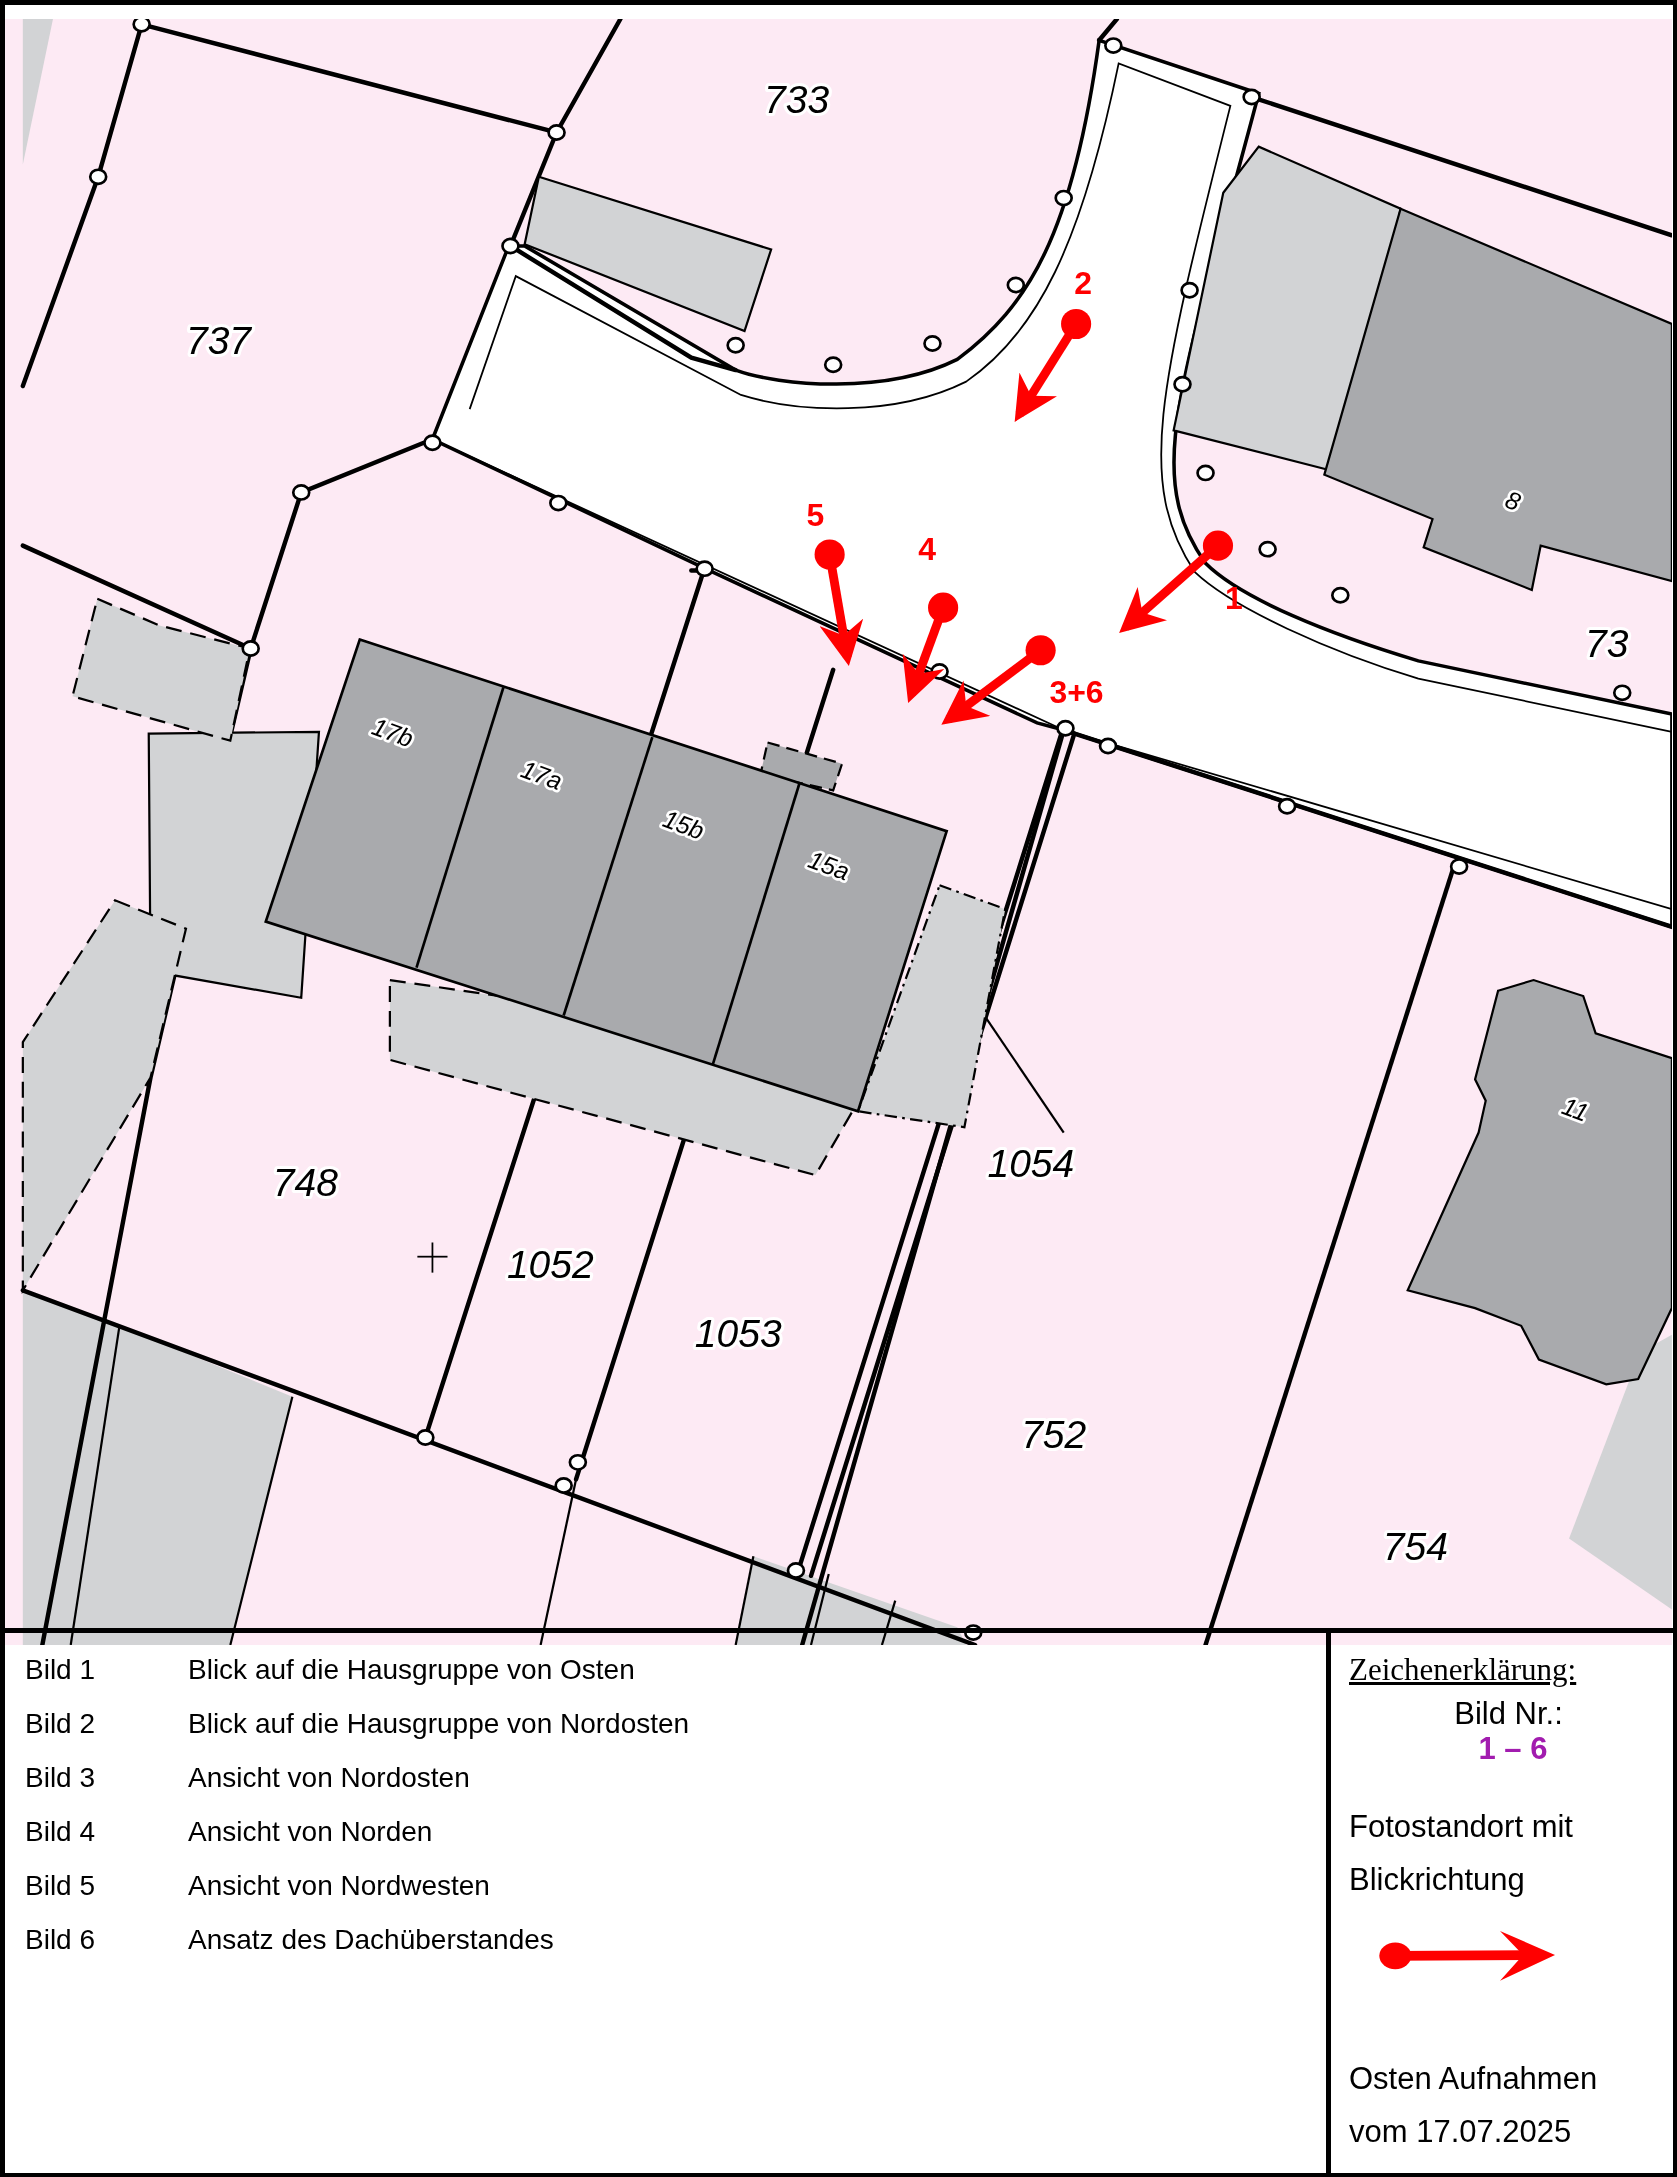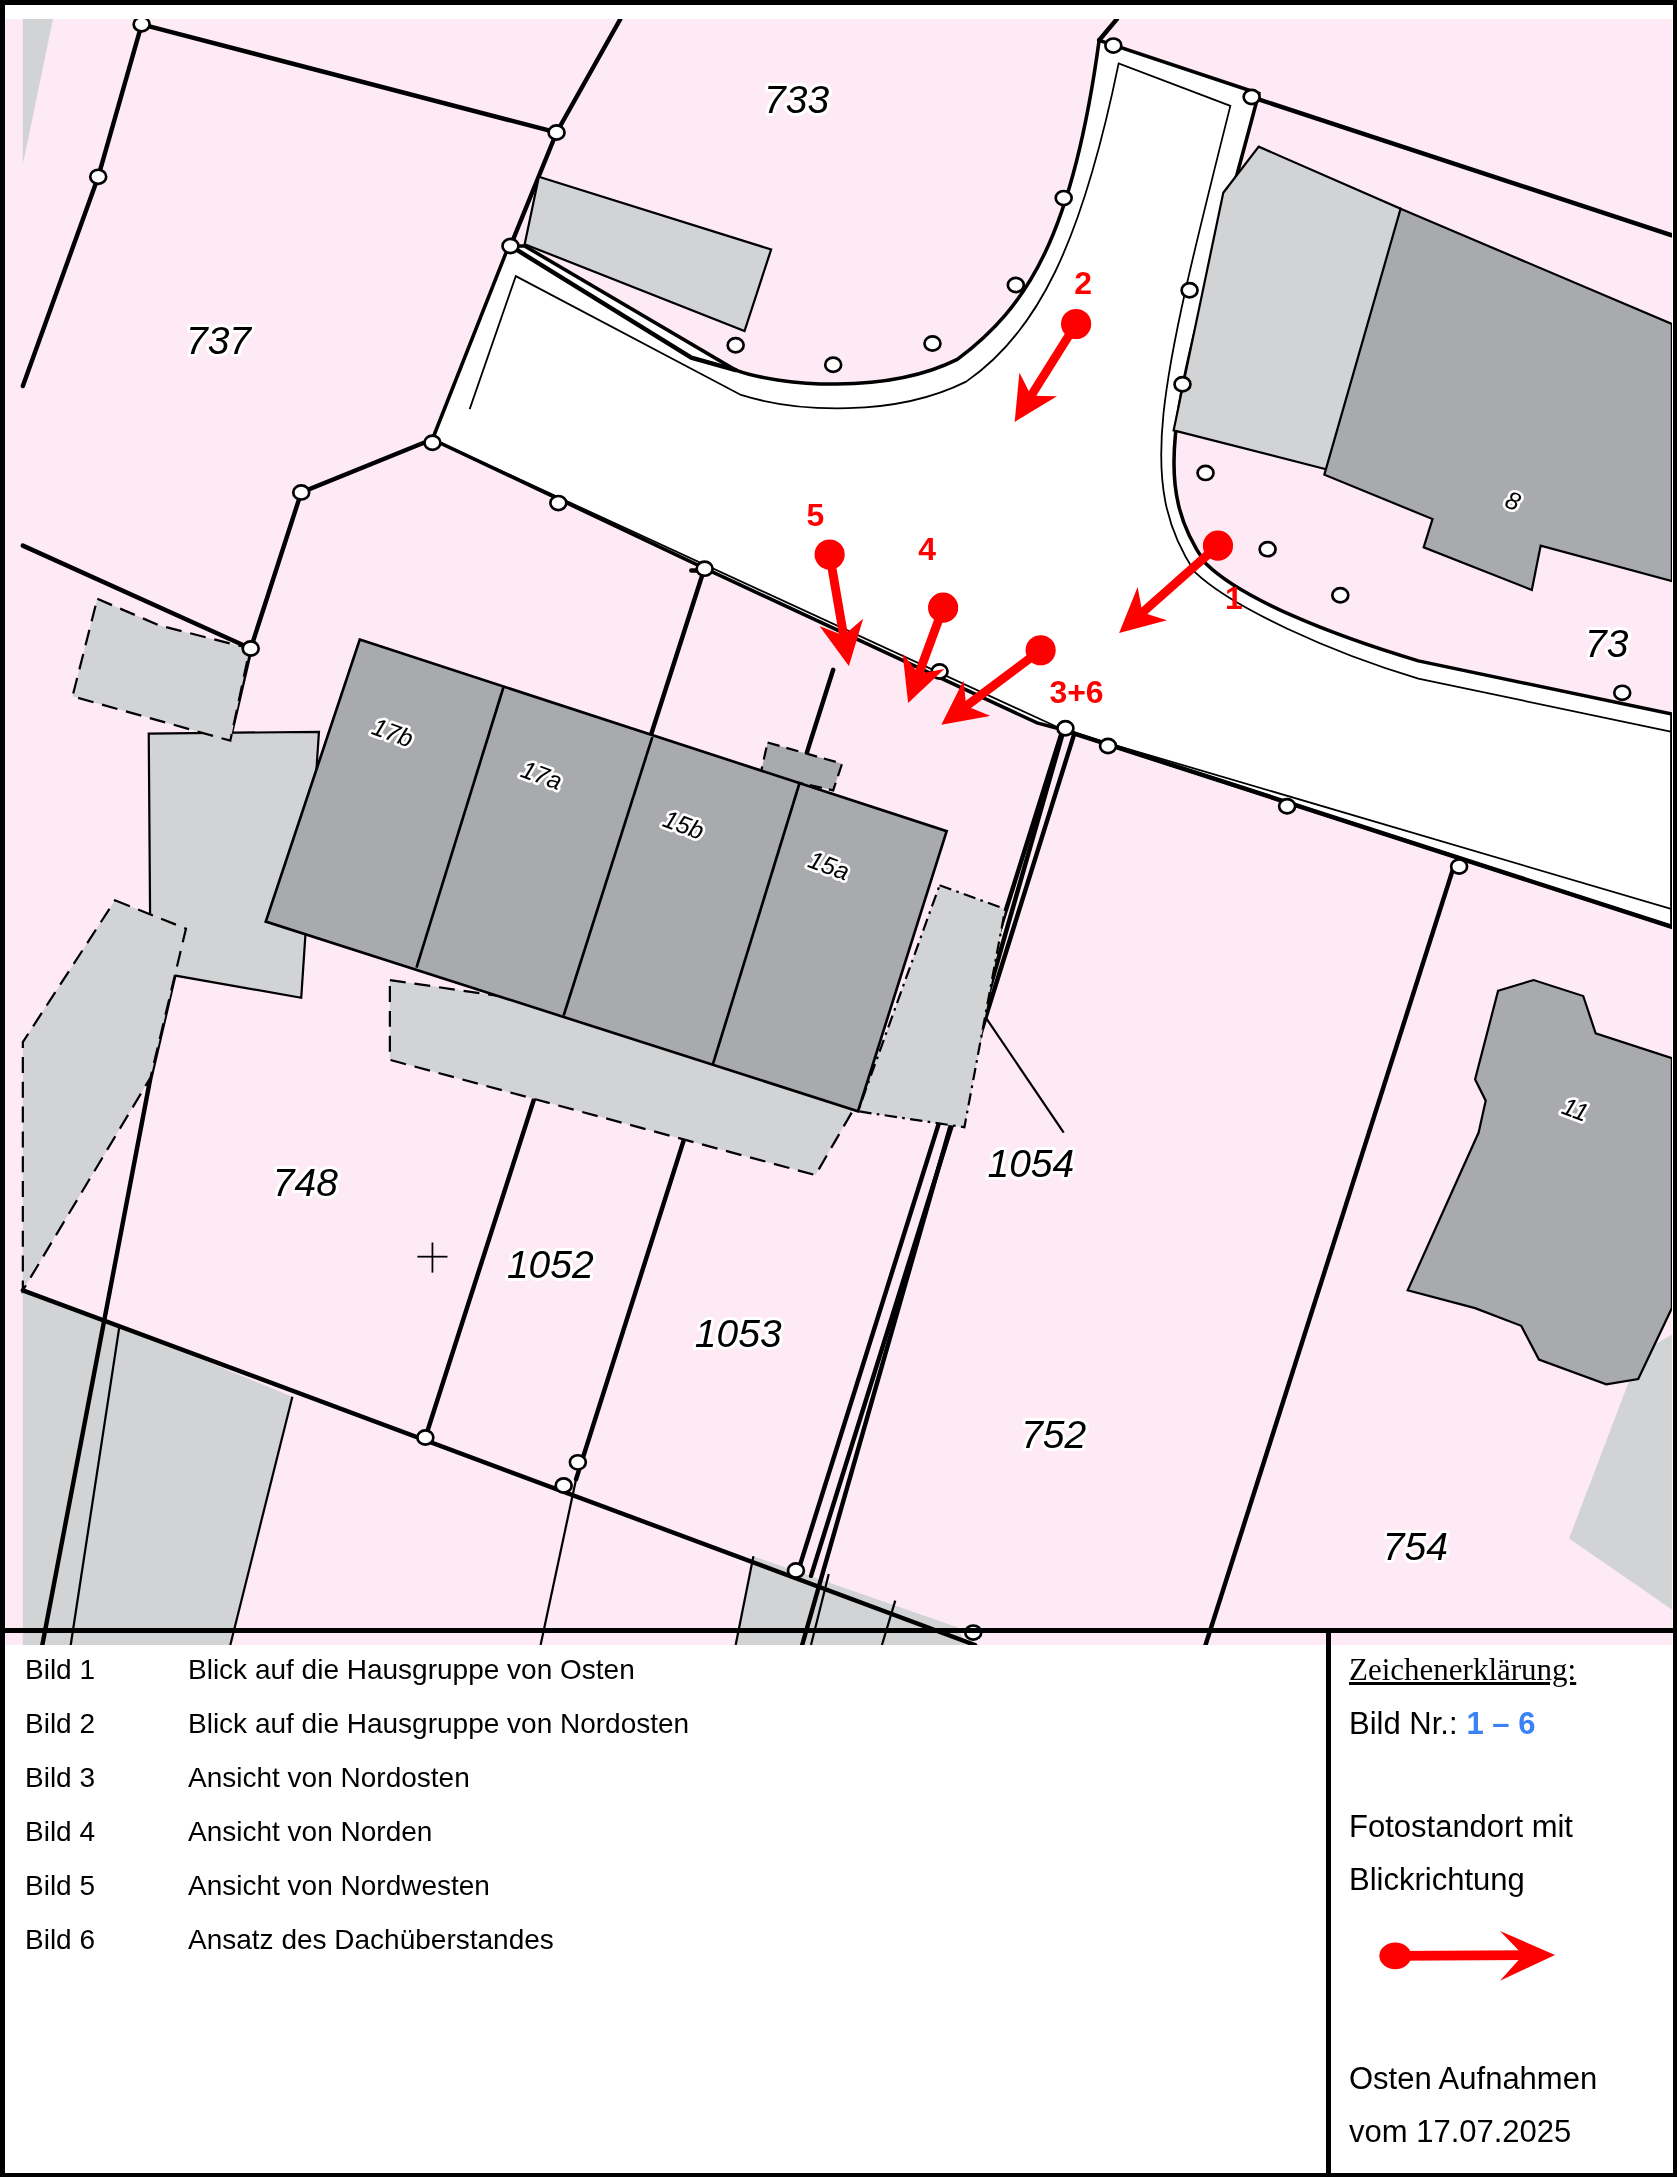--- a/index.html
+++ b/index.html
@@ -9,22 +9,22 @@
              box-sizing: border-box; border: 5.3px solid #000; background: #fff; }
     .map { position: absolute; left: 5.3px; top: 19px; width: 1667px; height: 1626px; overflow: hidden; }
     .map svg { display: block; }
     .hsep { position: absolute; left: 0; top: 1628px; width: 1678px; height: 5.3px; background: #000; }
     .vsep { position: absolute; left: 1326px; top: 1631px; width: 5.3px; height: 546px; background: #000; }
     .list { position: absolute; left: 25px; top: 1642px; width: 1277px; }
     .list-row { display: flex; height: 54px; align-items: center; font-size: 28px; line-height: 35px; }
     .list-row .num { width: 163px; }
     .legend { position: absolute; left: 1349px; top: 1642px; width: 319px; font-size: 31px; line-height: 35px; }
     .legend .title { text-decoration: underline; height: 54px; display: flex; align-items: center; font-family: Liberation Serif, serif; }
-    .legend .nr { height: 54px; display: flex; align-items: center; }
-    .legend .nr .red { color: #3b82f6; font-weight: bold; margin-left: 8.9px; }
+    .legend .nr { height: 54px; display: flex; align-items: center; flex-direction: column; }
+    .legend .nr .red { color: #a21caf; font-weight: bold; margin-left: 8.9px; }
     .legend .desc { margin-top: 50px; line-height: 53px; }
     .legend .sym { margin-top: 8.9px; height: 98px; }
     .legend .foot { position: absolute; top: 410px; line-height: 53px; }
     .lbl { font-family: "Liberation Sans", sans-serif; font-style: italic; paint-order: stroke; stroke: #ffffff; stroke-width: 7px; stroke-linejoin: round; fill: #000; }
     .hlbl { font-family: "Liberation Sans", sans-serif; font-style: italic; paint-order: stroke; stroke: #ffffff; stroke-width: 6px; stroke-linejoin: round; fill: #000; }
     .redlbl { font-family: "Liberation Sans", sans-serif; font-weight: bold; fill: #ff0000; }
   </style>
 </head>
 <body>
 

